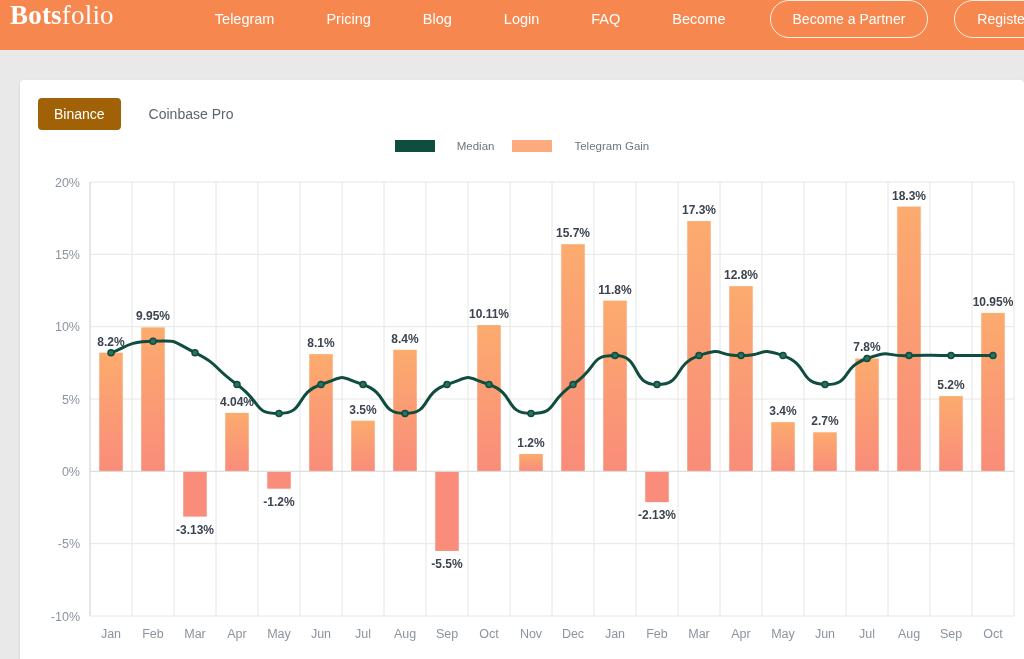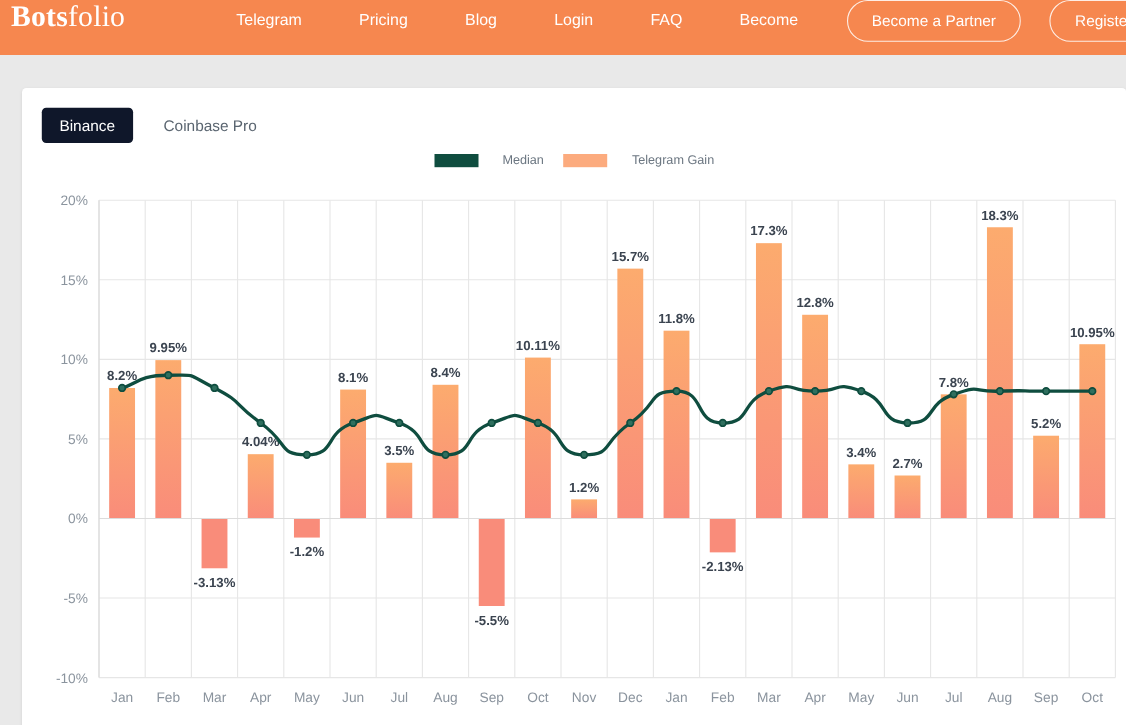--- a/index.html
+++ b/index.html
@@ -65,21 +65,21 @@
   }
 
   .tabs { display: flex; align-items: center; padding: 18px 0 0 18px; }
   .tab {
     font-size: 14px;
     padding: 8px 16px;
     border-radius: 4px;
     cursor: pointer;
     white-space: nowrap;
   }
-  .tab.active { background: #0f172a; color: #ffffff; text-align: right; }
+  .tab.active { background: #a16207; color: #ffffff; text-align: right; }
   .tab.inactive { color: #5a6570; margin-left: 12px; }
 
   
   .legend {
     display: flex; justify-content: center; align-items: center;
     gap: 18px; margin-top: 10px;
   }
   .leg-item { display: flex; align-items: center; gap: 22px; }
   .swatch { width: 40px; height: 12px; }
   .sw-median { background: #0f4d3f; }

